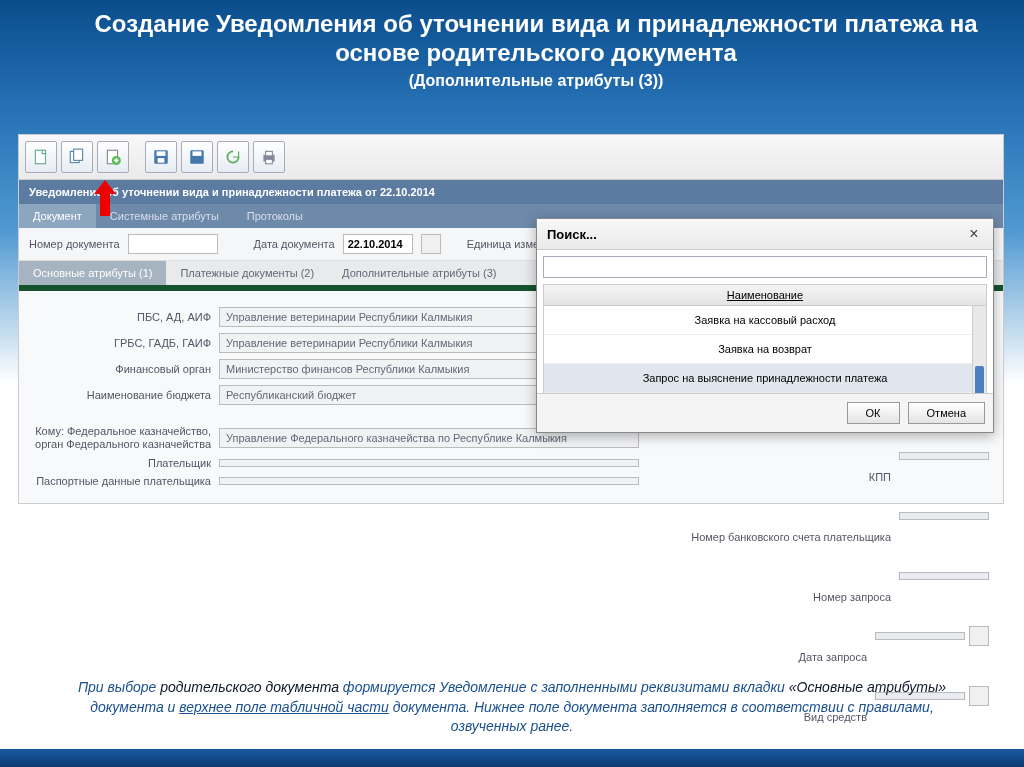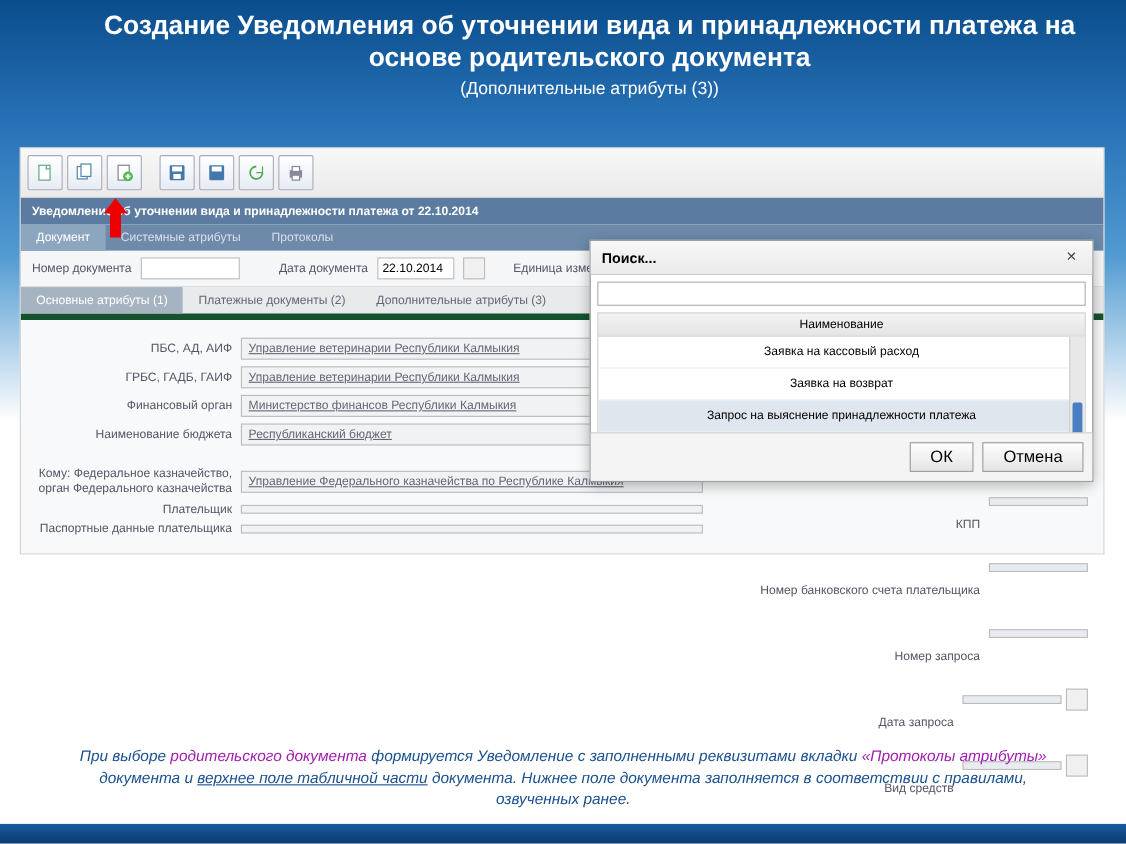--- a/index.html
+++ b/index.html
@@ -1,64 +1,64 @@
 <!DOCTYPE html>
 <html><head>
 <meta charset="utf-8">
 <style>
 * { box-sizing: border-box; margin: 0; padding: 0; }
 body { font-family: Arial, sans-serif; font-size: 11px; background: linear-gradient(to bottom, #0a4d8c 0%, #2873b8 15%, #5099d1 30%, #ffffff 50%); width: 1024px; height: 767px; overflow: hidden; position: relative; }
 .slide-title { text-align: center; color: #fff; font-weight: bold; padding: 10px 40px 5px; margin-left: 48px; }
 .slide-title h1 { font-size: 24px; line-height: 1.2; }
-.slide-title h2 { font-size: 16px; font-weight: normal; margin-top: 4px; }
+.slide-title h2 { font-size: 16px; font-weight: bold; margin-top: 4px; }
 .app-window { position: absolute; left: 18px; top: 134px; right: 20px; background: #fff; border: 1px solid #ccc; }
 .toolbar { background: linear-gradient(#f8f8f8,#eaeaea); padding: 6px; border-bottom: 1px solid #ccc; display: flex; gap: 4px; }
 .tb-btn { width: 32px; height: 32px; border: 1px solid #aab; background: linear-gradient(#fff,#e6ecf4); display: flex; align-items: center; justify-content: center; cursor: pointer; border-radius: 2px; }
 .tb-btn svg { width: 18px; height: 18px; }
 .doc-header { background: #5b7ca0; color: #fff; padding: 6px 10px; font-size: 11px; font-weight: bold; }
 .tabs1 { background: #6d8aaa; display: flex; }
 .tab1 { padding: 6px 14px; color: #dde; font-size: 11px; cursor: pointer; }
 .tab1.active { background: #8da6c0; color: #fff; }
 .fields-row { background: #f4f6f8; padding: 6px 10px; display: flex; align-items: center; gap: 8px; border-bottom: 1px solid #ddd; }
 .field-label { color: #556; font-size: 11px; }
-.field-input { border: 1px solid #bbb; padding: 2px 4px; font-size: 11px; background: #fff; height: 20px; }
+.field-input { border: 1px solid #bbb; padding: 2px 4px; font-size: 11px; background: #fff; height: 20px; font-weight: bold; }
 .cal-btn { width: 20px; height: 20px; border: 1px solid #bbb; background: #f0f0f0; }
 .tabs2 { background: #e8eaec; display: flex; border-bottom: 6px solid #14532d; }
 .tab2 { padding: 6px 14px; color: #667; font-size: 11px; cursor: pointer; }
 .tab2.active { background: #a6b3c1; color: #fff; }
 .form-area { padding: 16px 10px 10px; background: #f8f9fa; }
 .form-row { display: flex; align-items: center; margin-bottom: 6px; }
 .form-label { width: 190px; text-align: right; padding-right: 8px; color: #556; font-size: 11px; }
 .form-field { border: 1px solid #bbb; padding: 3px 6px; font-size: 11px; background: #f0f2f4; color: #667; }
-.form-field.w1 { width: 420px; text-decoration: underline; }
+.form-field.w1 { width: 420px; }
 .right-fields { position: absolute; right: 14px; top: 234px; }
 .right-fields .form-row { justify-content: flex-end; }
 .right-fields .form-label { width: auto; margin-top: 42px; }
 .right-fields .form-field { width: 90px; background: #e8ecf0; }
 .right-fields .cal-btn { margin-left: 4px; }
 .red-arrow-up { position: absolute; left: 90px; top: 178px; }
 .red-arrow-up svg { width: 30px; height: 40px; }
 .select-label { position: absolute; left: 556px; top: 400px; color: #d00; font-weight: bold; font-style: italic; font-size: 13px; }
 .red-arrow-right { position: absolute; left: 628px; top: 404px; }
 .popup { position: absolute; right: 30px; top: 218px; width: 458px; background: #fff; border: 1px solid #888; box-shadow: 0 3px 12px rgba(0,0,0,0.3); }
 .popup-header { display: flex; justify-content: space-between; align-items: center; padding: 6px 10px; background: linear-gradient(#f8f8f8,#eaeaea); border-bottom: 1px solid #ccc; }
 .popup-title { font-weight: bold; font-size: 13px; }
 .popup-close { font-size: 16px; cursor: pointer; color: #444; width: 18px; text-align: center; }
 .popup-search { padding: 6px; }
 .popup-search input { width: 100%; border: 1px solid #aab; padding: 3px 4px; font-size: 11px; height: 22px; }
-.popup-col-header { background: linear-gradient(#f4f4f4,#e4e4e4); border: 1px solid #ccc; text-align: center; padding: 4px; font-size: 11px; margin: 0 6px; }
+.popup-col-header { background: linear-gradient(#f4f4f4,#e4e4e4); border: 1px solid #ccc; text-align: center; padding: 4px; font-size: 11px; margin: 0 6px; text-decoration: underline; }
 .popup-list { margin: 0 6px; border-left: 1px solid #ccc; border-right: 1px solid #ccc; max-height: 130px; overflow: hidden; position: relative; }
 .popup-item { padding: 8px 6px; text-align: center; font-size: 11px; border-bottom: 1px solid #eee; cursor: pointer; }
 .popup-item.selected { background: #e0e6ee; }
 .popup-scroll { position: absolute; right: 0; top: 0; bottom: 0; width: 14px; background: #e8e8e8; border-left: 1px solid #ccc; }
 .popup-scroll-thumb { position: absolute; left: 2px; right: 2px; top: 60px; height: 40px; background: #4a7fc4; border-radius: 2px; }
 .popup-footer { padding: 8px; display: flex; justify-content: flex-end; gap: 8px; border-top: 1px solid #ccc; background: #f4f4f4; }
-.popup-btn { padding: 4px 18px; border: 1px solid #999; background: linear-gradient(#fff,#e4e4e4); font-size: 15px; cursor: pointer; }
+.popup-btn { padding: 4px 18px; border: 1px solid #999; background: linear-gradient(#fff,#e4e4e4); font-size: 11px; cursor: pointer; }
 .bottom-note { position: absolute; left: 0; right: 0; bottom: 30px; text-align: center; font-style: italic; font-size: 14px; color: #1a5090; padding: 0 60px; line-height: 1.4; }
-.bottom-note .red { color: #a21caf; }
+.bottom-note .red { color: #0f172a; }
 .bottom-bar { position: absolute; left: 0; right: 0; bottom: 0; height: 18px; background: linear-gradient(#1a5aa0,#0a3a70); }
 </style>
 </head>
 <body>
 
 <div class="slide-title">
   <h1>Создание Уведомления об уточнении вида и принадлежности платежа на основе родительского документа</h1>
   <h2>(Дополнительные атрибуты (3))</h2>
 </div>
 
@@ -226,15 +226,15 @@
         <div class="popup-scroll-thumb"></div>
       </div>
   </div>
   <div class="popup-footer">
     <button class="popup-btn">ОК</button>
     <button class="popup-btn">Отмена</button>
   </div>
 </div>
 
 <div class="bottom-note">
-  <span>При выборе </span><span class="red">родительского документа</span><span> формируется Уведомление с заполненными реквизитами вкладки </span><span class="red">«Протоколы атрибуты»</span><span> документа и </span><span style="text-decoration:underline">верхнее поле табличной части</span><span> документа. Нижнее поле документа заполняется в соответствии с правилами, озвученных ранее.</span>
+  <span>При выборе </span><span class="red">родительского документа</span><span> формируется Уведомление с заполненными реквизитами вкладки </span><span class="red">«Основные атрибуты»</span><span> документа и </span><span style="text-decoration:underline">верхнее поле табличной части</span><span> документа. Нижнее поле документа заполняется в соответствии с правилами, озвученных ранее.</span>
 </div>
 <div class="bottom-bar"></div>
 
 </body></html>

